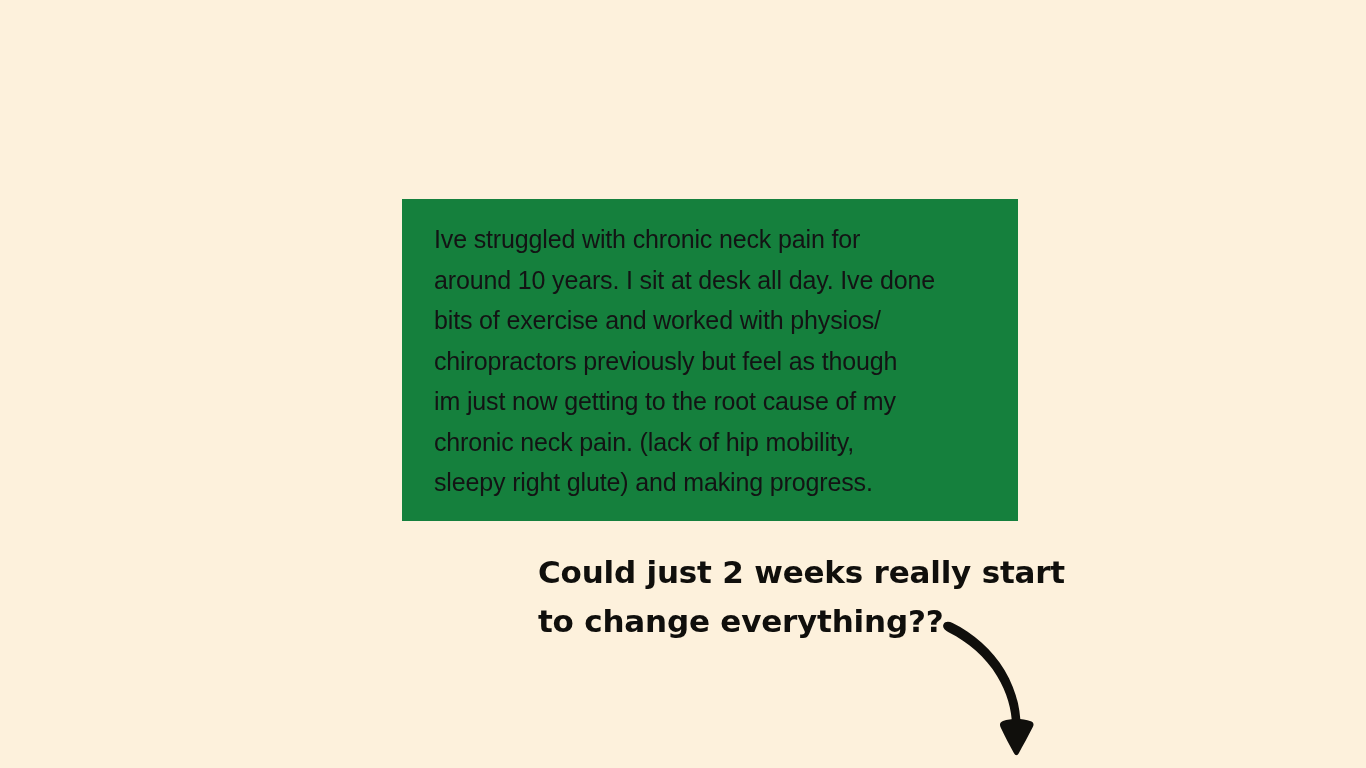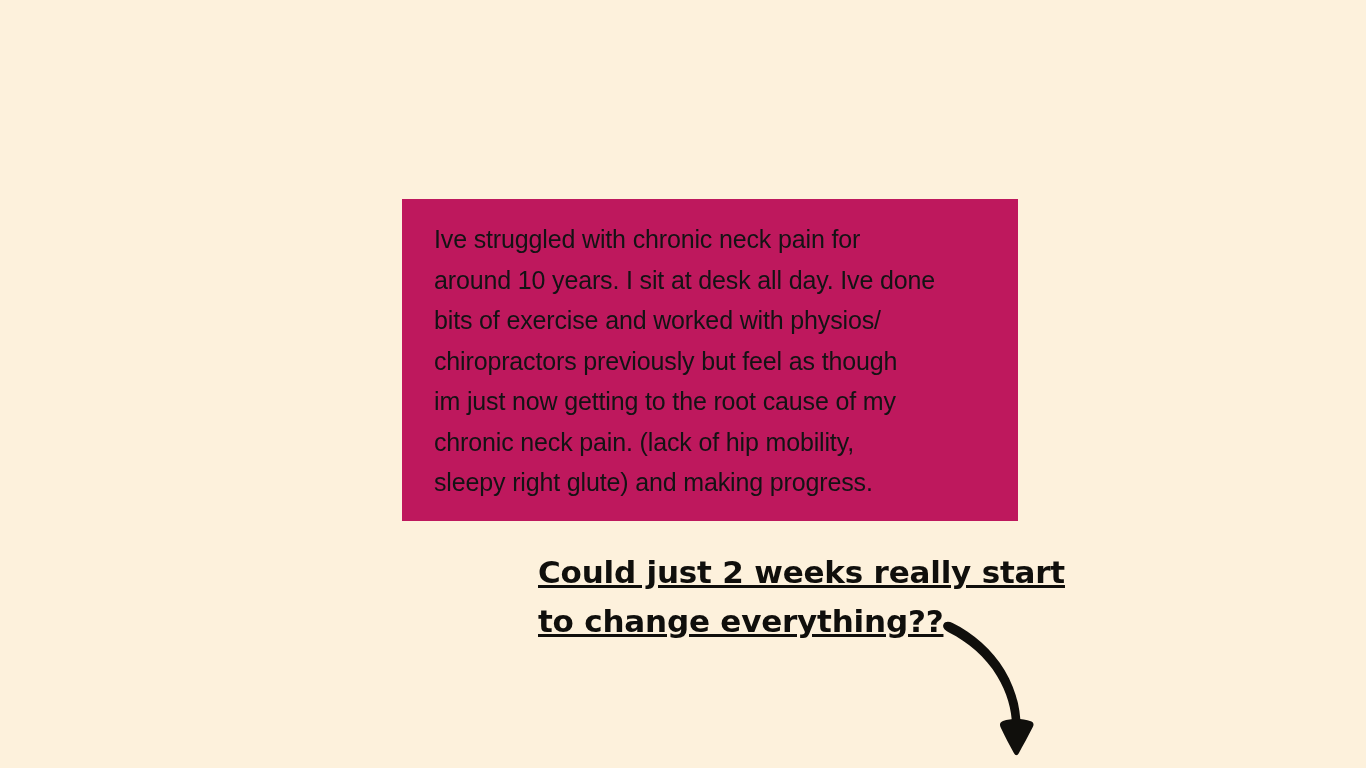--- a/index.html
+++ b/index.html
@@ -41,21 +41,21 @@
   }
 
   
   #testimonial-card {
     position: absolute;
     left: 402px;
     top: 199px;
     width: 616px;
     height: 322px;
     box-sizing: border-box;
-    background: #be185d;
+    background: #15803d;
     padding: 20px 30px 0 32px;
   }
   #testimonial-text {
     margin: 0;
     color: #131314;
     font-family: "Liberation Sans", "DejaVu Sans", sans-serif;
     font-size: 25px;
     font-weight: 400;
     line-height: 40.5px;
     letter-spacing: -0.15px;
@@ -69,21 +69,20 @@
     top: 548px;
     width: 560px;
     margin: 0;
     color: #100F0C;
     font-family: "DejaVu Sans", "Liberation Sans", sans-serif;
     font-size: 31px;
     font-weight: 700;
     line-height: 49px;
     letter-spacing: -0.2px;
     white-space: pre-line;
-    text-decoration: underline;
   }
 
   
   #curved-arrow {
     position: absolute;
     left: 928px;
     top: 608px;
     width: 130px;
     height: 160px;
     pointer-events: none;

